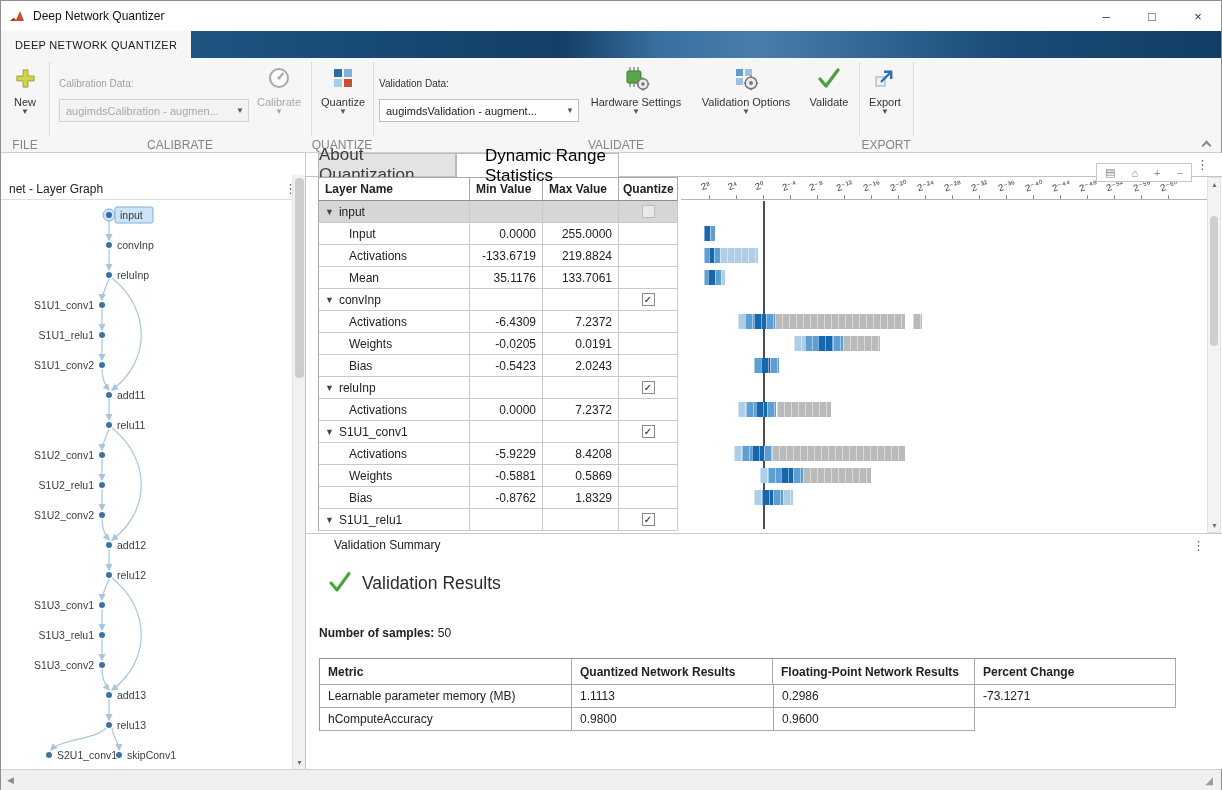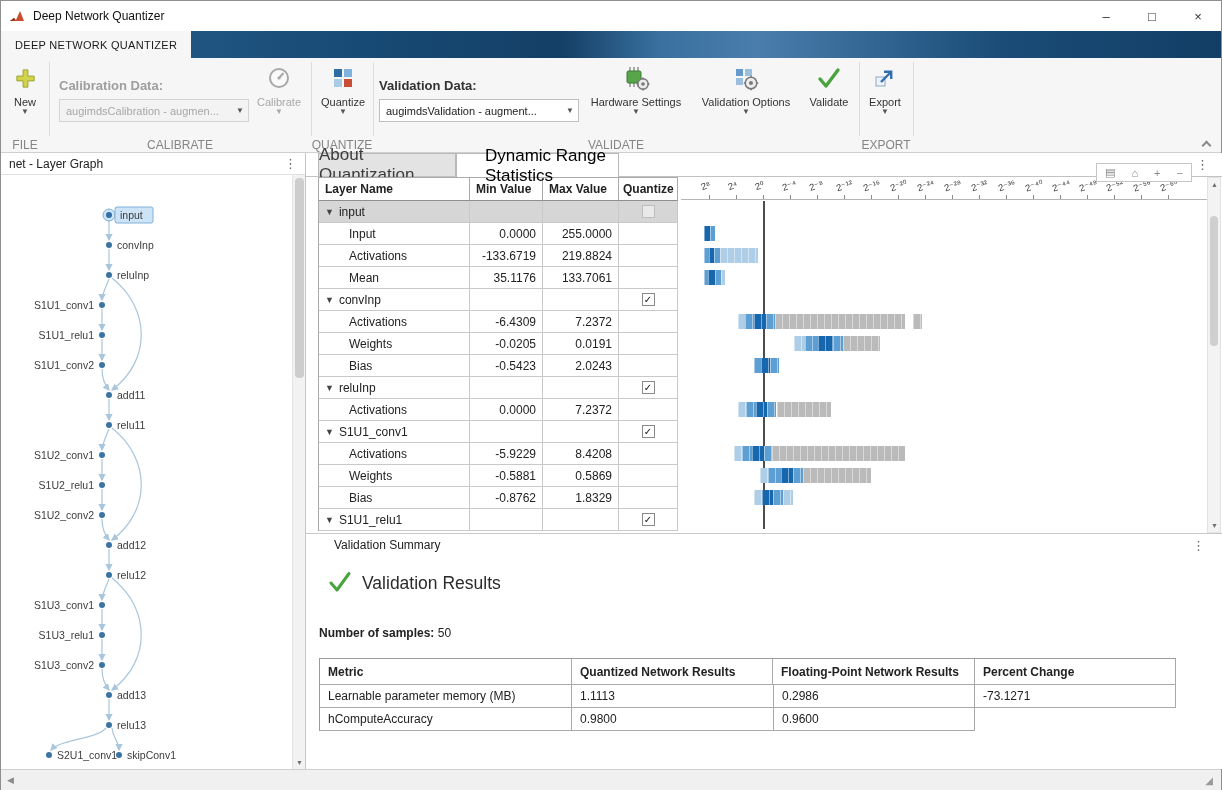--- a/index.html
+++ b/index.html
@@ -22,30 +22,30 @@
   
   .ribbon{position:absolute;top:57px;left:0;width:100%;height:78px;background:#f6f6f6;}
   .vdiv{position:absolute;top:61px;height:88px;width:1px;background:#dcdcdc;}
   .sectionrow{position:absolute;top:135px;left:0;height:17px;width:100%;background:#f6f6f6;border-bottom:1px solid #cfcfcf;font-size:12px;color:#858585;}
   .seclabel{position:absolute;top:2px;text-align:center;}
   .rbtn{position:absolute;display:flex;flex-direction:column;align-items:center;color:#333;font-size:11px;cursor:default;white-space:nowrap;}
   .rbtn .icon{height:28px;display:flex;align-items:center;justify-content:center;}
   .rbtn .lbl{margin-top:4px;}
   .rbtn .drop{margin-top:0;font-size:8px;color:#555;line-height:8px;}
   .rbtn.disabled,.rbtn.disabled .drop{color:#a8a8a8;}
-  .riblabel{position:absolute;font-size:13px;color:#333;font-weight:bold;}
+  .riblabel{position:absolute;font-size:10px;color:#333;}
   .riblabel.disabled{color:#9e9e9e;}
   .combo{position:absolute;height:23px;border:1px solid #bfbfbf;background:#fff;display:flex;align-items:center;font-size:11px;padding-left:6px;color:#222;}
   .combo .carrow{margin-left:auto;width:16px;text-align:center;color:#555;font-size:8px;}
   .combo.disabled{background:#f3f3f3;color:#a8a8a8;border-color:#d4d4d4;}
   .chev{position:absolute;width:7px;height:7px;border-left:2px solid #8a8a8a;border-top:2px solid #8a8a8a;transform:rotate(45deg);}
 
   
   .leftpanel{position:absolute;left:0;top:152px;width:305px;height:616px;background:#fff;border-right:1px solid #c5c5c5;}
-  .panel-head{height:22px;border-bottom:1px solid #e0e0e0;display:flex;align-items:center;padding:0 8px;font-size:12px;color:#222;}
+  .panel-head{height:22px;border-bottom:1px solid #e0e0e0;display:flex;align-items:center;padding:0 8px;font-size:12px;color:#222;margin-top:25px;}
   .kebab{margin-left:auto;color:#666;font-size:13px;}
   .lsb{position:absolute;right:0;top:22px;width:13px;height:594px;background:#f2f2f2;border-left:1px solid #e4e4e4;}
   .lsb .thumb{position:absolute;left:2px;top:3px;width:9px;height:200px;background:#cdcdcd;border-radius:4px;}
   .sb-btn{position:absolute;left:0;width:13px;height:13px;display:flex;align-items:center;justify-content:center;font-size:7px;color:#707070;}
 
   
   .main{position:absolute;left:305px;top:152px;width:917px;height:616px;background:#fff;}
   .tabsline{position:absolute;top:23px;left:0;width:100%;height:1px;background:#c2c2c2;}
   .tab{position:absolute;top:0;height:24px;display:flex;align-items:center;justify-content:center;font-size:17px;border:1px solid #b9b9b9;}
   .tab.inactive{background:#e3e3e3;color:#3c3c3c;border-bottom:1px solid #c2c2c2;}

